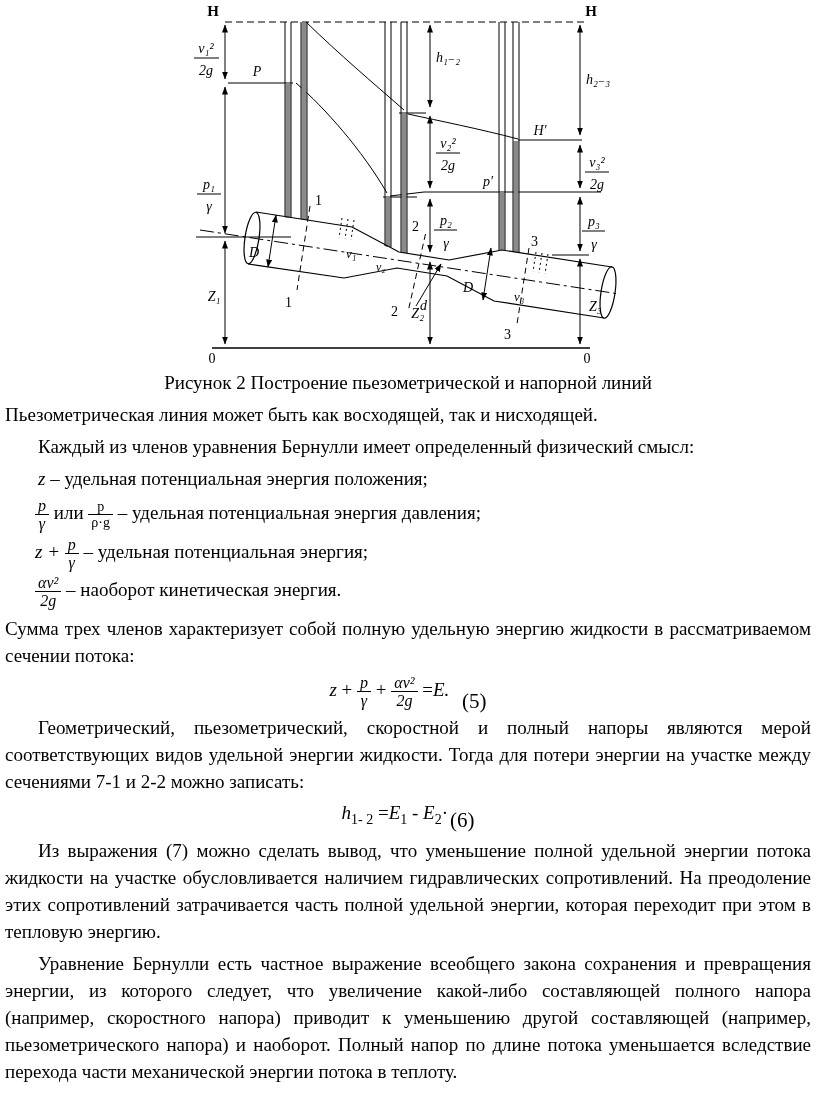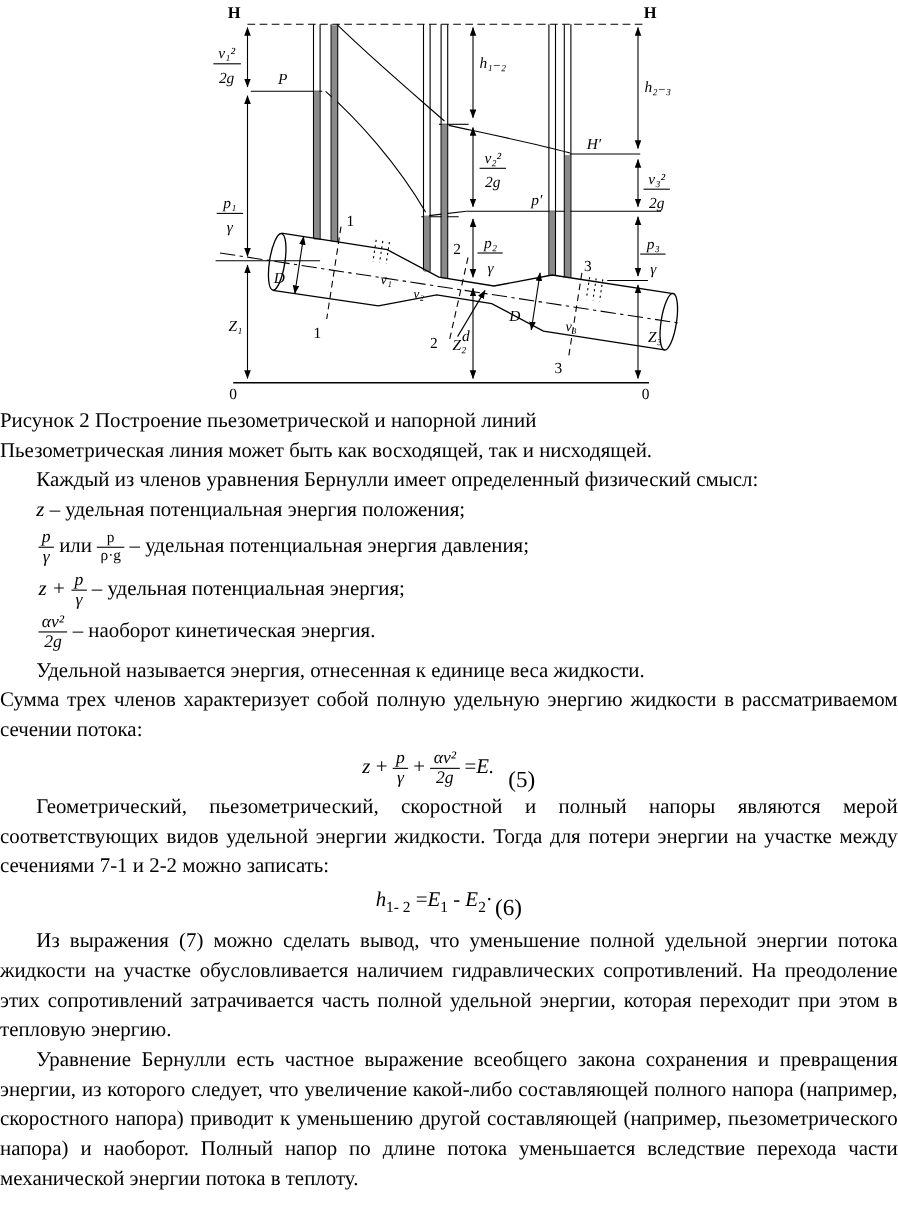--- a/index.html
+++ b/index.html
@@ -5,22 +5,22 @@
   html,body{margin:0;padding:0;}
   body{
     width:816px;height:1102px;overflow:hidden;background:#fff;color:#000;
     font-family:"Liberation Serif","DejaVu Serif",serif;font-size:19px;
   }
   .page{position:relative;width:816px;height:1102px;}
   .fig{position:relative;width:816px;height:368px;}
   .fig svg{position:absolute;left:0;top:0;}
   .svgtxt{font-family:"Liberation Serif","DejaVu Serif","DejaVu Sans",serif;fill:#000;}
   .it{font-style:italic;}
-  .caption{text-align:left;line-height:26px;margin:2px 0 0 0;}
-  p.body{margin:0;line-height:27px;text-align:justify;}
+  .caption{text-align:center;line-height:26px;margin:2px 0 0 0;}
+  p.body{margin:5px;line-height:27px;text-align:justify;}
   p.noindent{text-indent:0;}
   p.indent{text-indent:33px;}
   .math-row{margin:3px 0 3px 35px;line-height:20px;}
   .math-row .tail{font-style:normal;font-family:Liberation Serif, serif;}
   .frac{display:inline-block;vertical-align:middle;text-align:center;font-style:italic;font-size:16px;line-height:1.08;}
   .frac .num{display:block;border-bottom:1px solid #000;padding:0 3px;}
   .frac .den{display:block;padding:0 3px;}
   .frac.upright{font-style:normal;font-size:14px;}
   .eq-center{text-align:center;line-height:24px;margin:4px 0;}
   sub{font-size:14px;}
@@ -207,21 +207,20 @@
     <span class="it">z +</span>
     <span class="frac"><span class="num">p</span><span class="den">γ</span></span>
     <span class="tail">– удельная потенциальная энергия;</span>
   </div>
 
   <div class="math-row">
     <span class="frac"><span class="num">αv²</span><span class="den">2g</span></span>
     <span class="tail">– наоборот кинетическая энергия.</span>
   </div>
 
-  <p class="body indent">Удельной называется энергия, отнесенная к единице веса жидкости.</p>
   <p class="body noindent">Сумма трех членов характеризует собой полную удельную энергию жидкости в рассматриваемом сечении потока:</p>
 
   <div class="eq-center">
     <span class="it">z</span>
     <span>+</span>
     <span class="frac"><span class="num">p</span><span class="den">γ</span></span>
     <span>+</span>
     <span class="frac"><span class="num">αv²</span><span class="den">2g</span></span>
     <span>=</span><span class="it">E.</span>
     <span class="eqnum">(5)</span>

